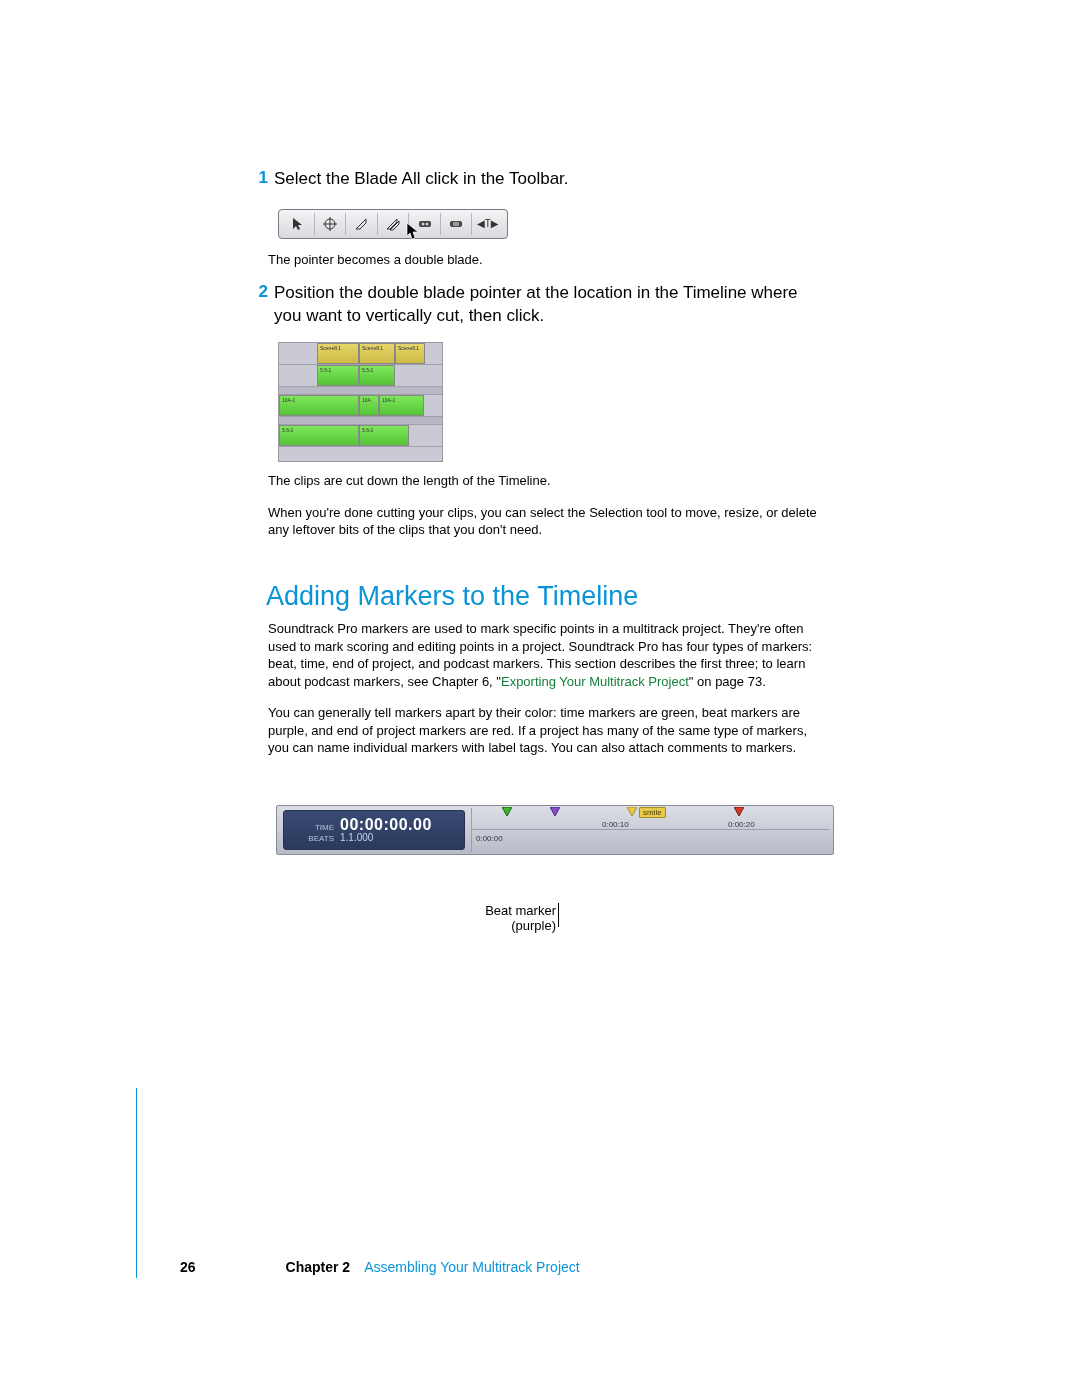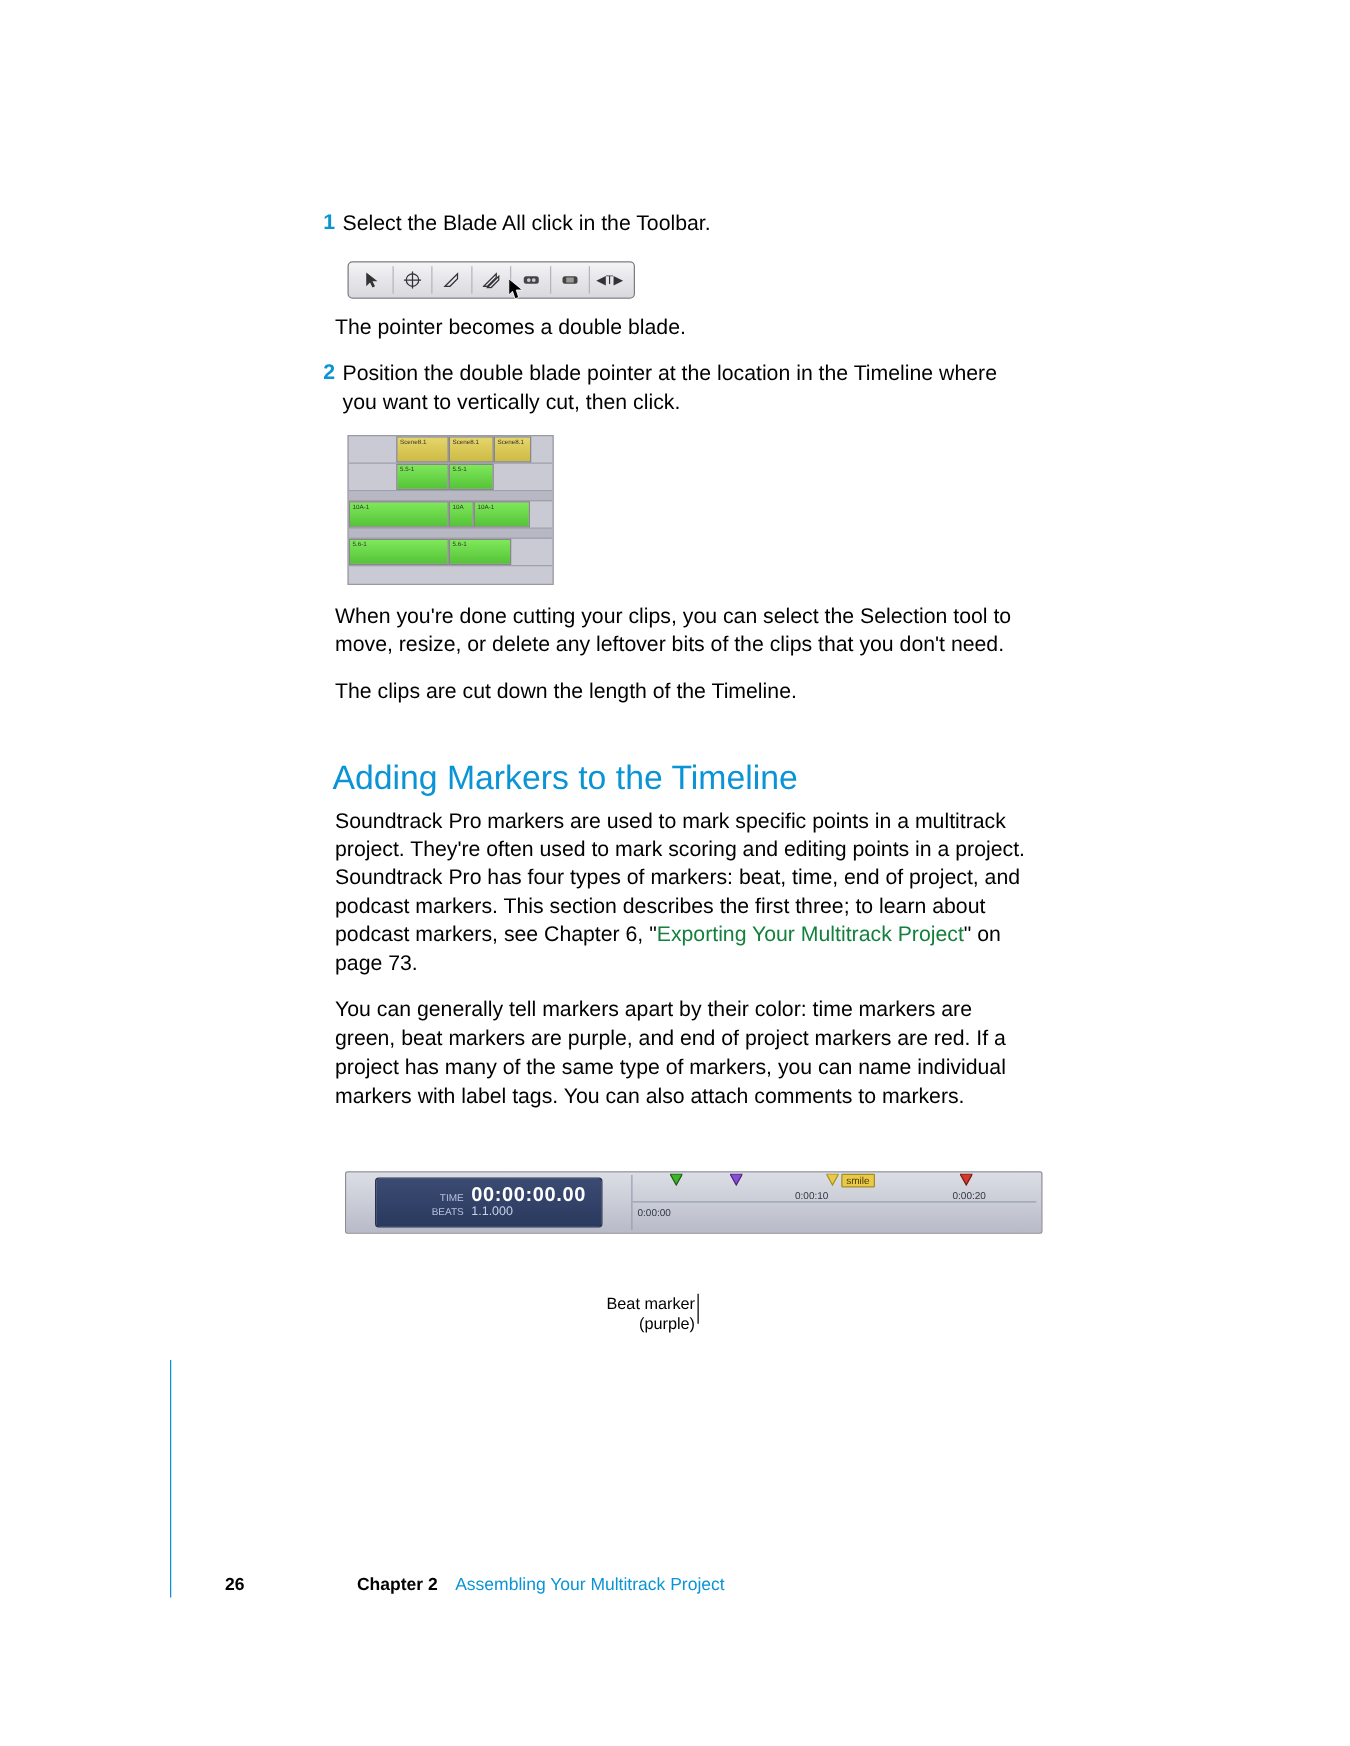--- a/index.html
+++ b/index.html
@@ -35,21 +35,21 @@
     text-align: right;
     margin-left: -22px;
     margin-right: 6px;
     flex-shrink: 0;
   }
   .step-text {
     font-size: 17px;
     line-height: 1.35;
   }
   .body-para {
-    font-size: 17px;
+    font-size: 13px;
     line-height: 1.35;
     margin-top: 14px;
     margin-bottom: 14px;
   }
   .body-para.tight { margin-top: 10px; }
 
   
   .toolbar-embed {
     margin: 18px 0 12px 10px;
     width: 230px;
@@ -135,29 +135,29 @@
     margin-top: 48px;
     height: 50px;
     background: linear-gradient(#dcdee6,#b8bbc7);
     border: 1px solid #8a8c98;
     border-radius: 2px;
     display: flex;
   }
   .time-box {
     width: 182px;
     height: 40px;
-    margin: 4px 23px;
+    margin: 4px 6px;
     background: linear-gradient(#3a4a72,#2a3a5e);
     border: 1px solid #26324d;
     border-radius: 3px;
     color: #fff;
     display: flex;
     flex-direction: column;
     justify-content: center;
-    padding-left: 32px;
+    padding-left: 12px;
   }
   .time-box .tlabel { font-size: 8px; color: #b8c3de; text-align: right; width: 38px; display: inline-block; margin-right: 6px;}
   .time-box .tval { font-size: 16px; font-weight: 600; letter-spacing: 0.5px; }
   .time-box .brow { font-size: 10px; color: #c8d0e8; margin-top: -2px;}
   .ruler {
     flex: 1;
     position: relative;
     border-left: 1px solid #98a0b0;
     margin: 2px 4px 2px 0;
   }
@@ -318,22 +318,22 @@
     <div class="tl-row">
       <div class="clip green" style="left:0px;width:80px;">
           <span class="clabel">5.6-1</span>
         </div>
       <div class="clip green" style="left:80px;width:50px;">
           <span class="clabel">5.6-1</span>
         </div>
     </div>
   </div>
 
+  <div class="body-para tight">The clips are cut down the length of the Timeline.</div>
   <div class="body-para">When you're done cutting your clips, you can select the Selection tool to move, resize, or delete any leftover bits of the clips that you don't need.</div>
-  <div class="body-para tight">The clips are cut down the length of the Timeline.</div>
 
   <h2 class="section-h">Adding Markers to the Timeline</h2>
 
   <div class="body-para" style="margin-top:4px;">
     <span>Soundtrack Pro markers are used to mark specific points in a multitrack project. They're often used to mark scoring and editing points in a project. Soundtrack Pro has four types of markers: beat, time, end of project, and podcast markers. This section describes the first three; to learn about podcast markers, see Chapter 6, "</span><span class="link-text">Exporting Your Multitrack Project</span><span>" on page 73.</span>
   </div>
 
   <div class="body-para">You can generally tell markers apart by their color: time markers are green, beat markers are purple, and end of project markers are red. If a project has many of the same type of markers, you can name individual markers with label tags. You can also attach comments to markers.</div>
 
   <div class="marker-fig">

